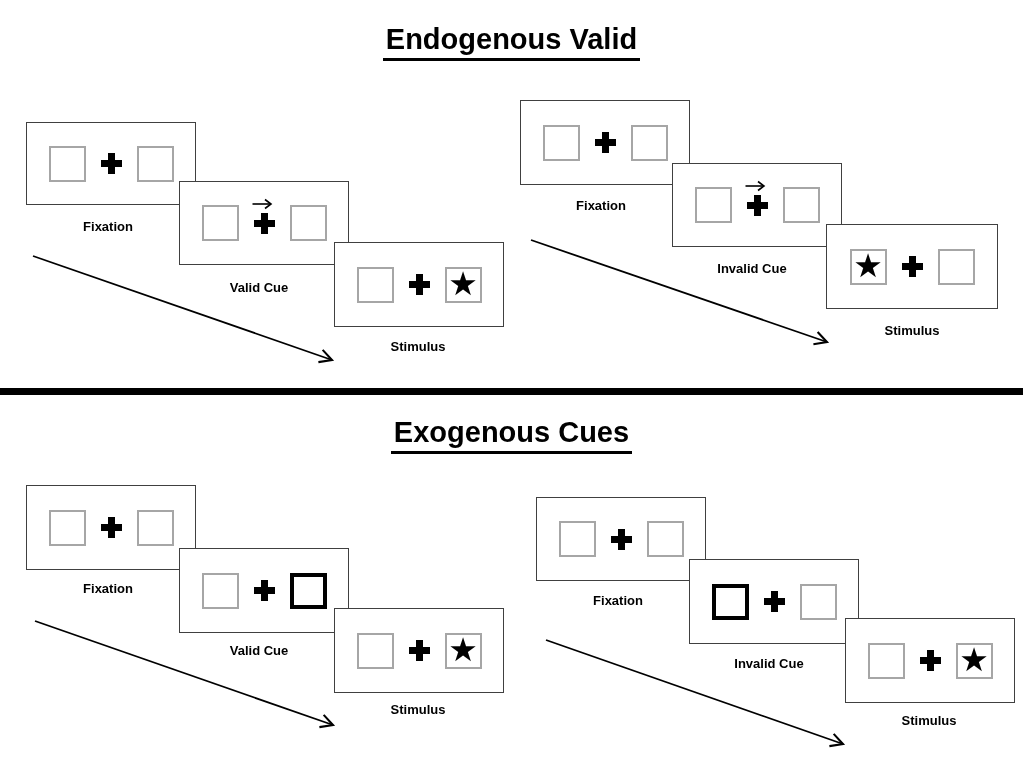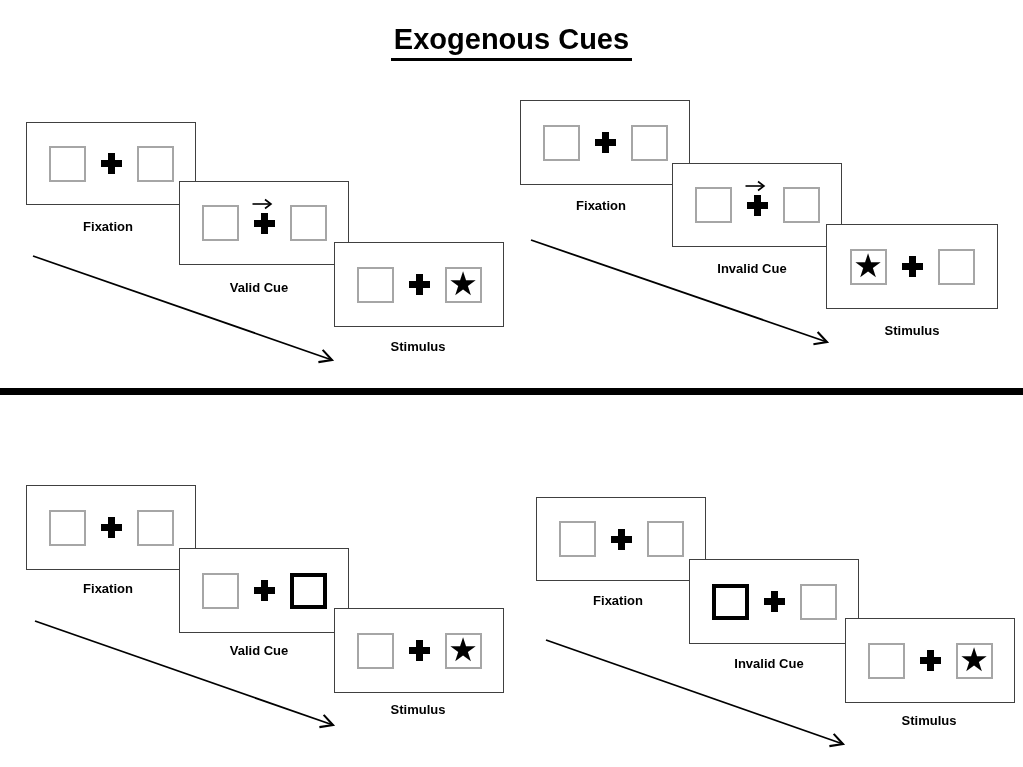--- a/index.html
+++ b/index.html
@@ -84,21 +84,21 @@
     white-space: nowrap;
   }
   .seq-arrow { position: absolute; overflow: visible; }
 </style>
 </head>
 <body>
 
 <div class="canvas">
 
   <div class="section-title" style="top:24px;">
-    <span>Exogenous Cues</span>
+    <span>Endogenous Valid</span>
   </div>
 
   <div>
     <div class="panel" style="left:26px; top:122px; width:170px; height:83px;">
       <span class="box"></span>
       <span class="plus-wrap">
           <span class="plus"></span>
         </span>
       <span class="box"></span>
     </div>
@@ -177,20 +177,23 @@
         <marker id="ah2" viewBox="0 0 10 10" refX="8.5" refY="5" markerWidth="9" markerHeight="9" orient="auto">
           <path d="M1,1 L8.5,5 L1,9" fill="none" stroke="#000" stroke-width="1.3"></path>
         </marker>
       </defs>
       <line x1="5" y1="7" x2="301" y2="109" stroke="#000" stroke-width="1.8" marker-end="url(#ah2)"></line>
     </svg>
   </div>
 
   <div class="divider"></div>
 
+  <div class="section-title" style="top:417px;">
+    <span>Exogenous Cues</span>
+  </div>
 
   <div>
     <div class="panel" style="left:26px; top:485px; width:170px; height:85px;">
       <span class="box"></span>
       <span class="plus-wrap">
           <span class="plus"></span>
         </span>
       <span class="box"></span>
     </div>
     <div class="step-label" style="left:28px; top:578px;">Fixation</div>

